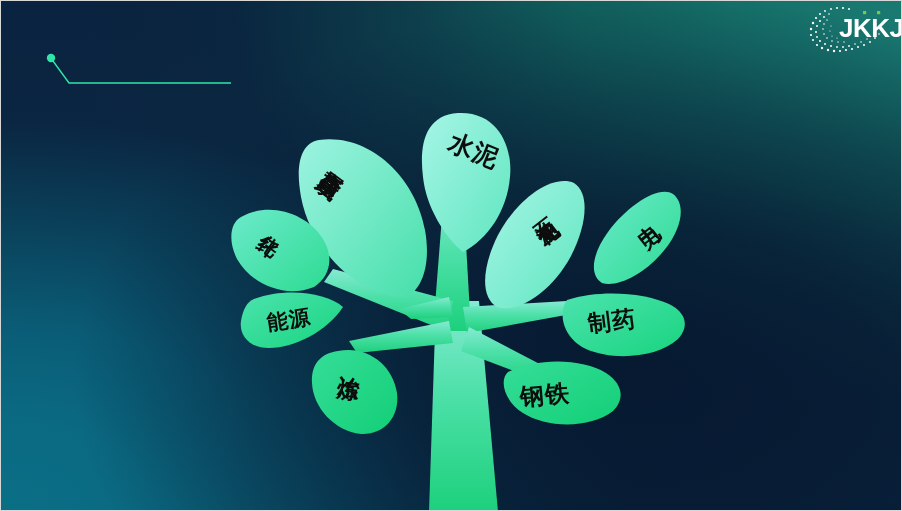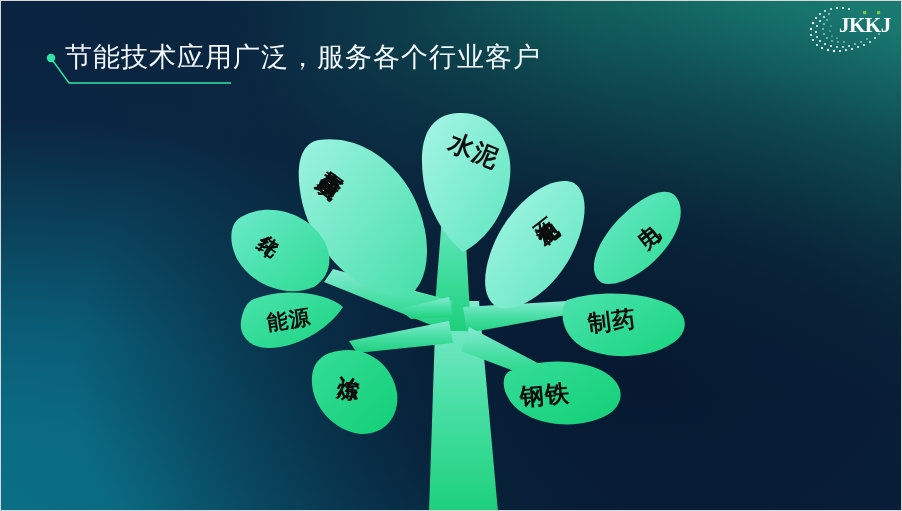--- a/index.html
+++ b/index.html
@@ -82,25 +82,25 @@
     position: absolute;
     right: 8px;
     top: 2px;
     width: 92px;
     height: 52px;
   }
   .logo-text {
     position: absolute;
     left: 38px;
     top: 10px;
-    font-size: 21px;
+    font-size: 26px;
     font-weight: bold;
     color: #ffffff;
     letter-spacing: -0.5px;
-    font-family: Liberation Serif, serif;
+    font-family: Liberation Sans, sans-serif;
   }
 
   
   .tree {
     position: absolute;
     left: 0;
     top: 0;
     width: 902px;
     height: 511px;
   }
@@ -262,21 +262,20 @@
 
   <div class="leaf-label" style="left:587px; top:305px; font-size:23px; transform:rotate(-7deg);">制药</div>
 
   <div class="leaf-label" style="left:519px; top:378px; font-size:24px; transform:rotate(-5deg);">钢铁</div>
 
   <div class="title-wrap">
     <svg class="title-accent" viewBox="0 0 190 34">
       <circle cx="6" cy="5" r="4.2" fill="#2ee6a8"></circle>
       <path d="M8,8 L24,30 L186,30" stroke="#2ee6a8" stroke-width="1.4" fill="none"></path>
     </svg>
-    <div class="title-text">节能技术应用广泛，服务各个行业客户</div>
   </div>
 
   <div class="logo">
     <svg viewBox="0 0 92 52" width="92" height="52">
       <g fill="#ffffff">
         <circle cx="30" cy="6" r="0.9"></circle>
           <circle cx="36" cy="5" r="1.0"></circle>
         <circle cx="42" cy="5" r="1.1"></circle>
           <circle cx="48" cy="6" r="1.0"></circle>
         <circle cx="24" cy="8" r="0.9"></circle>

